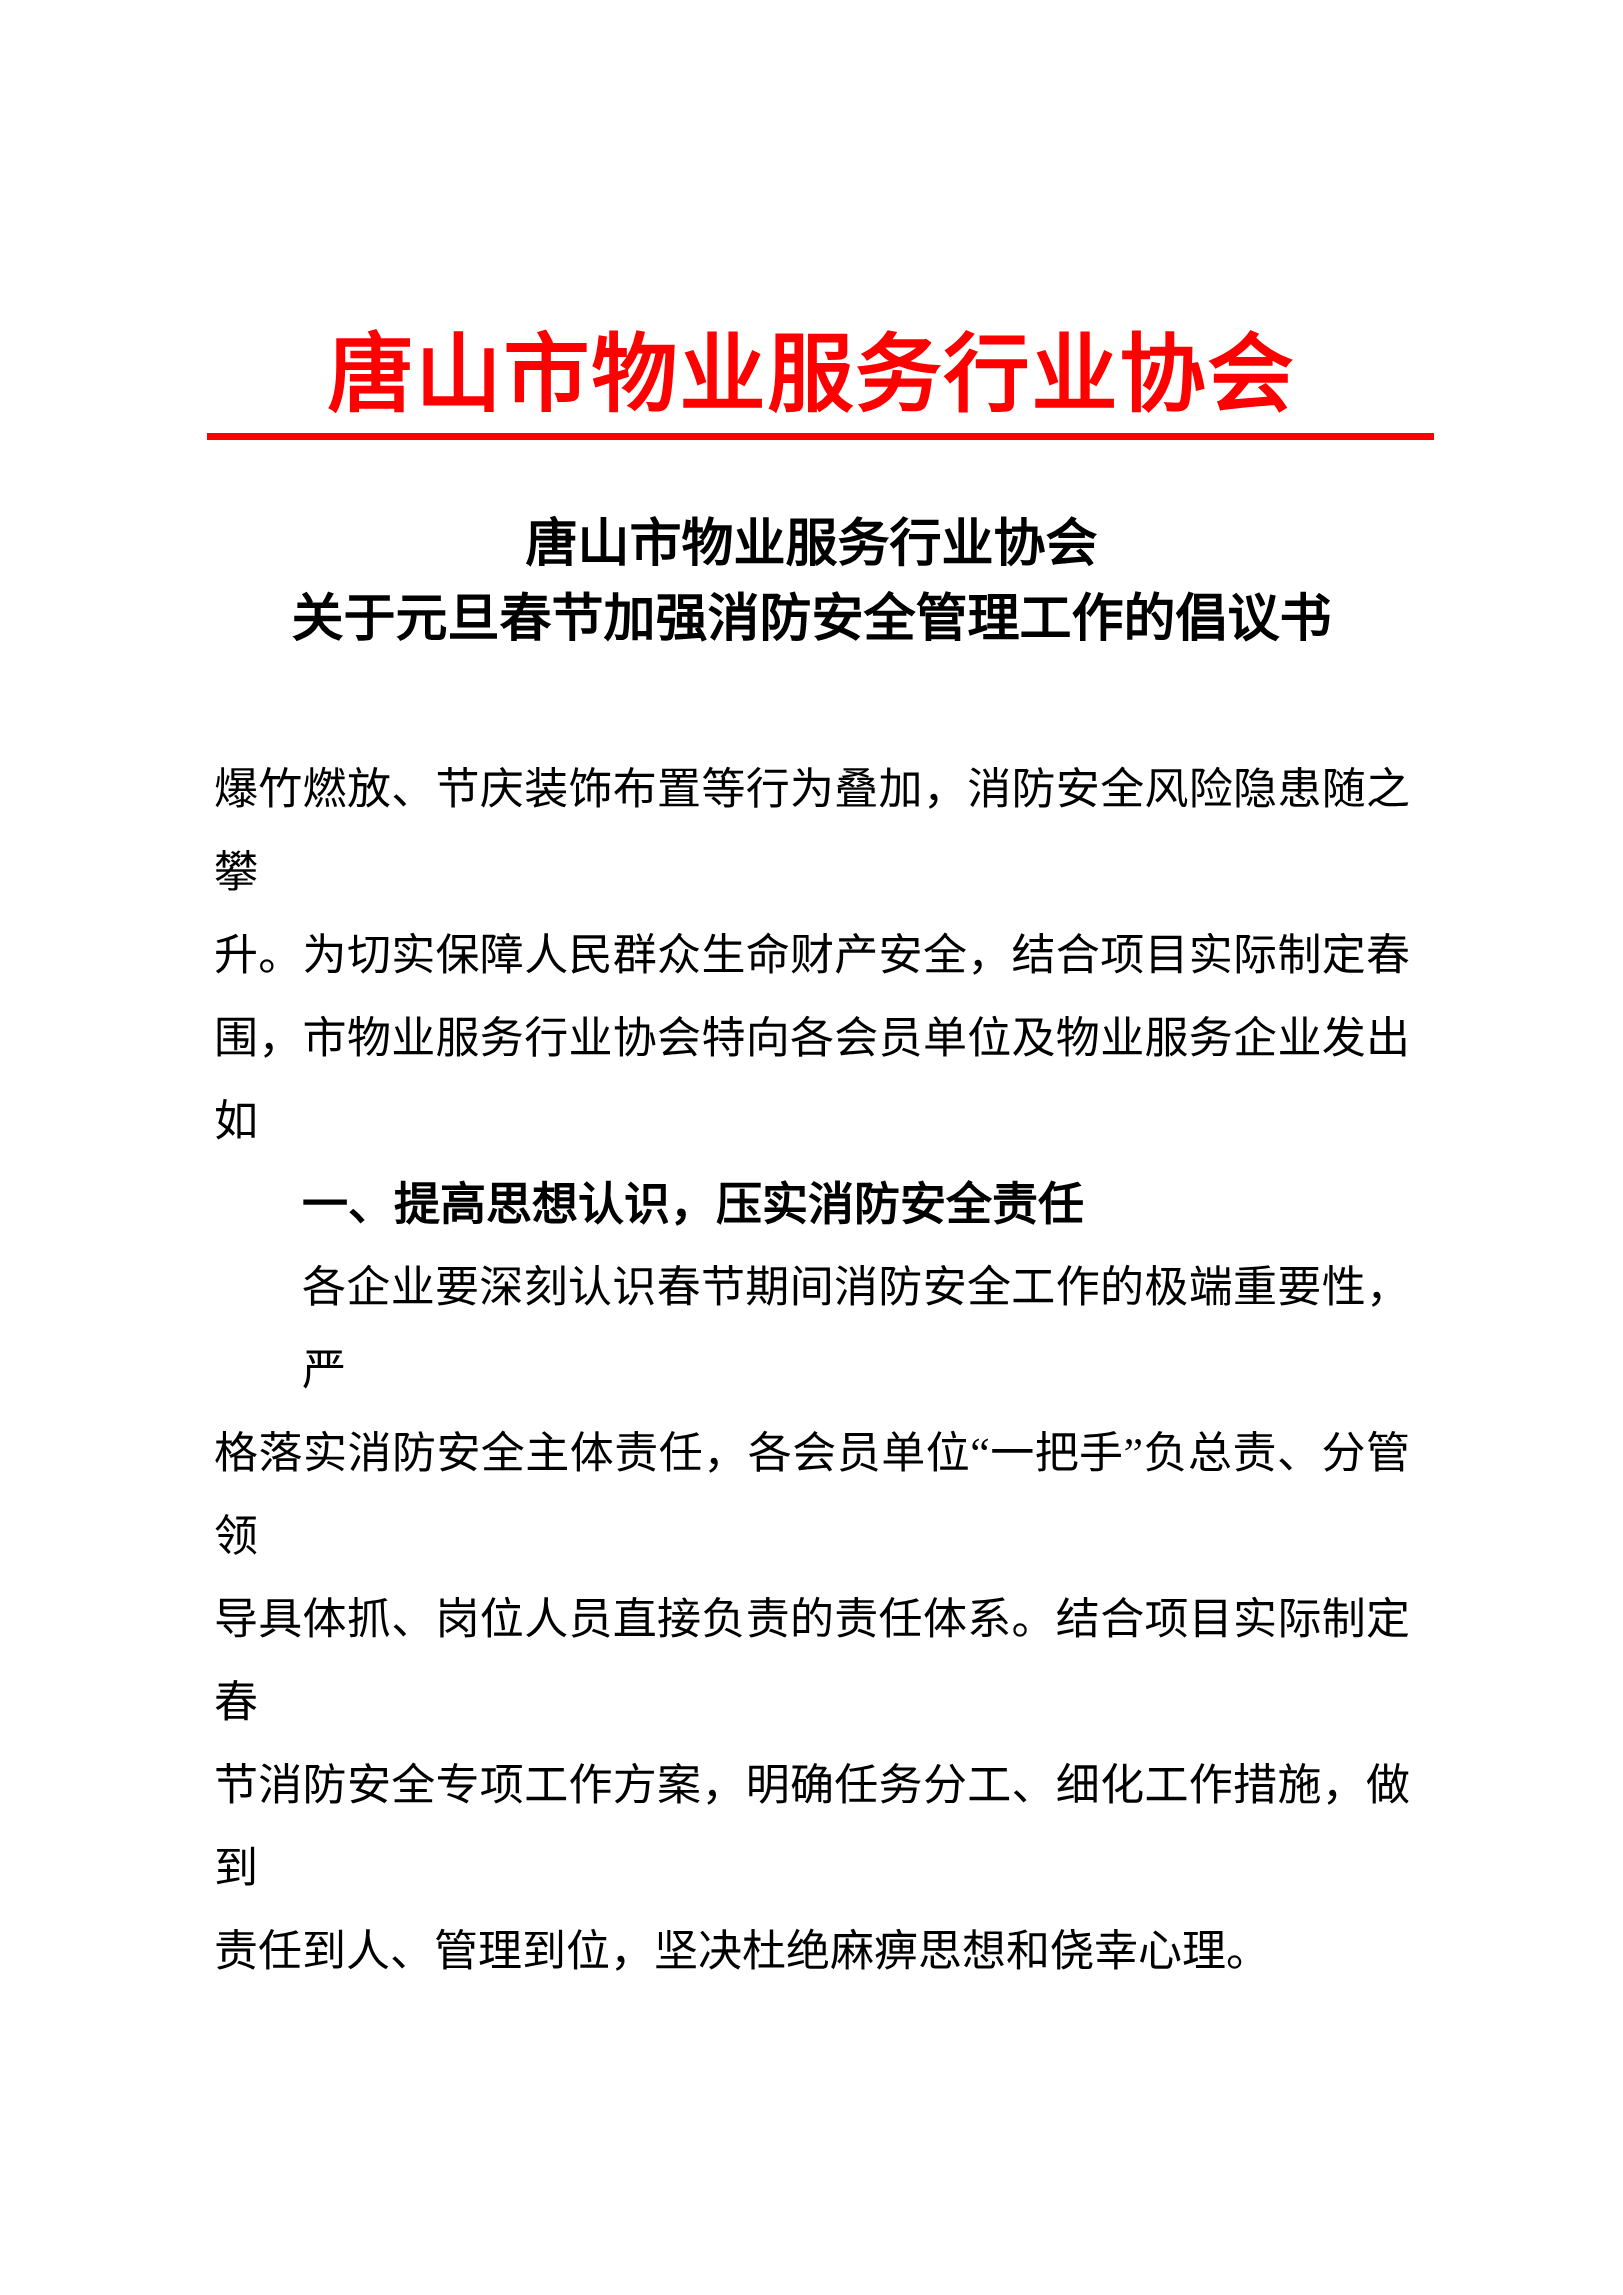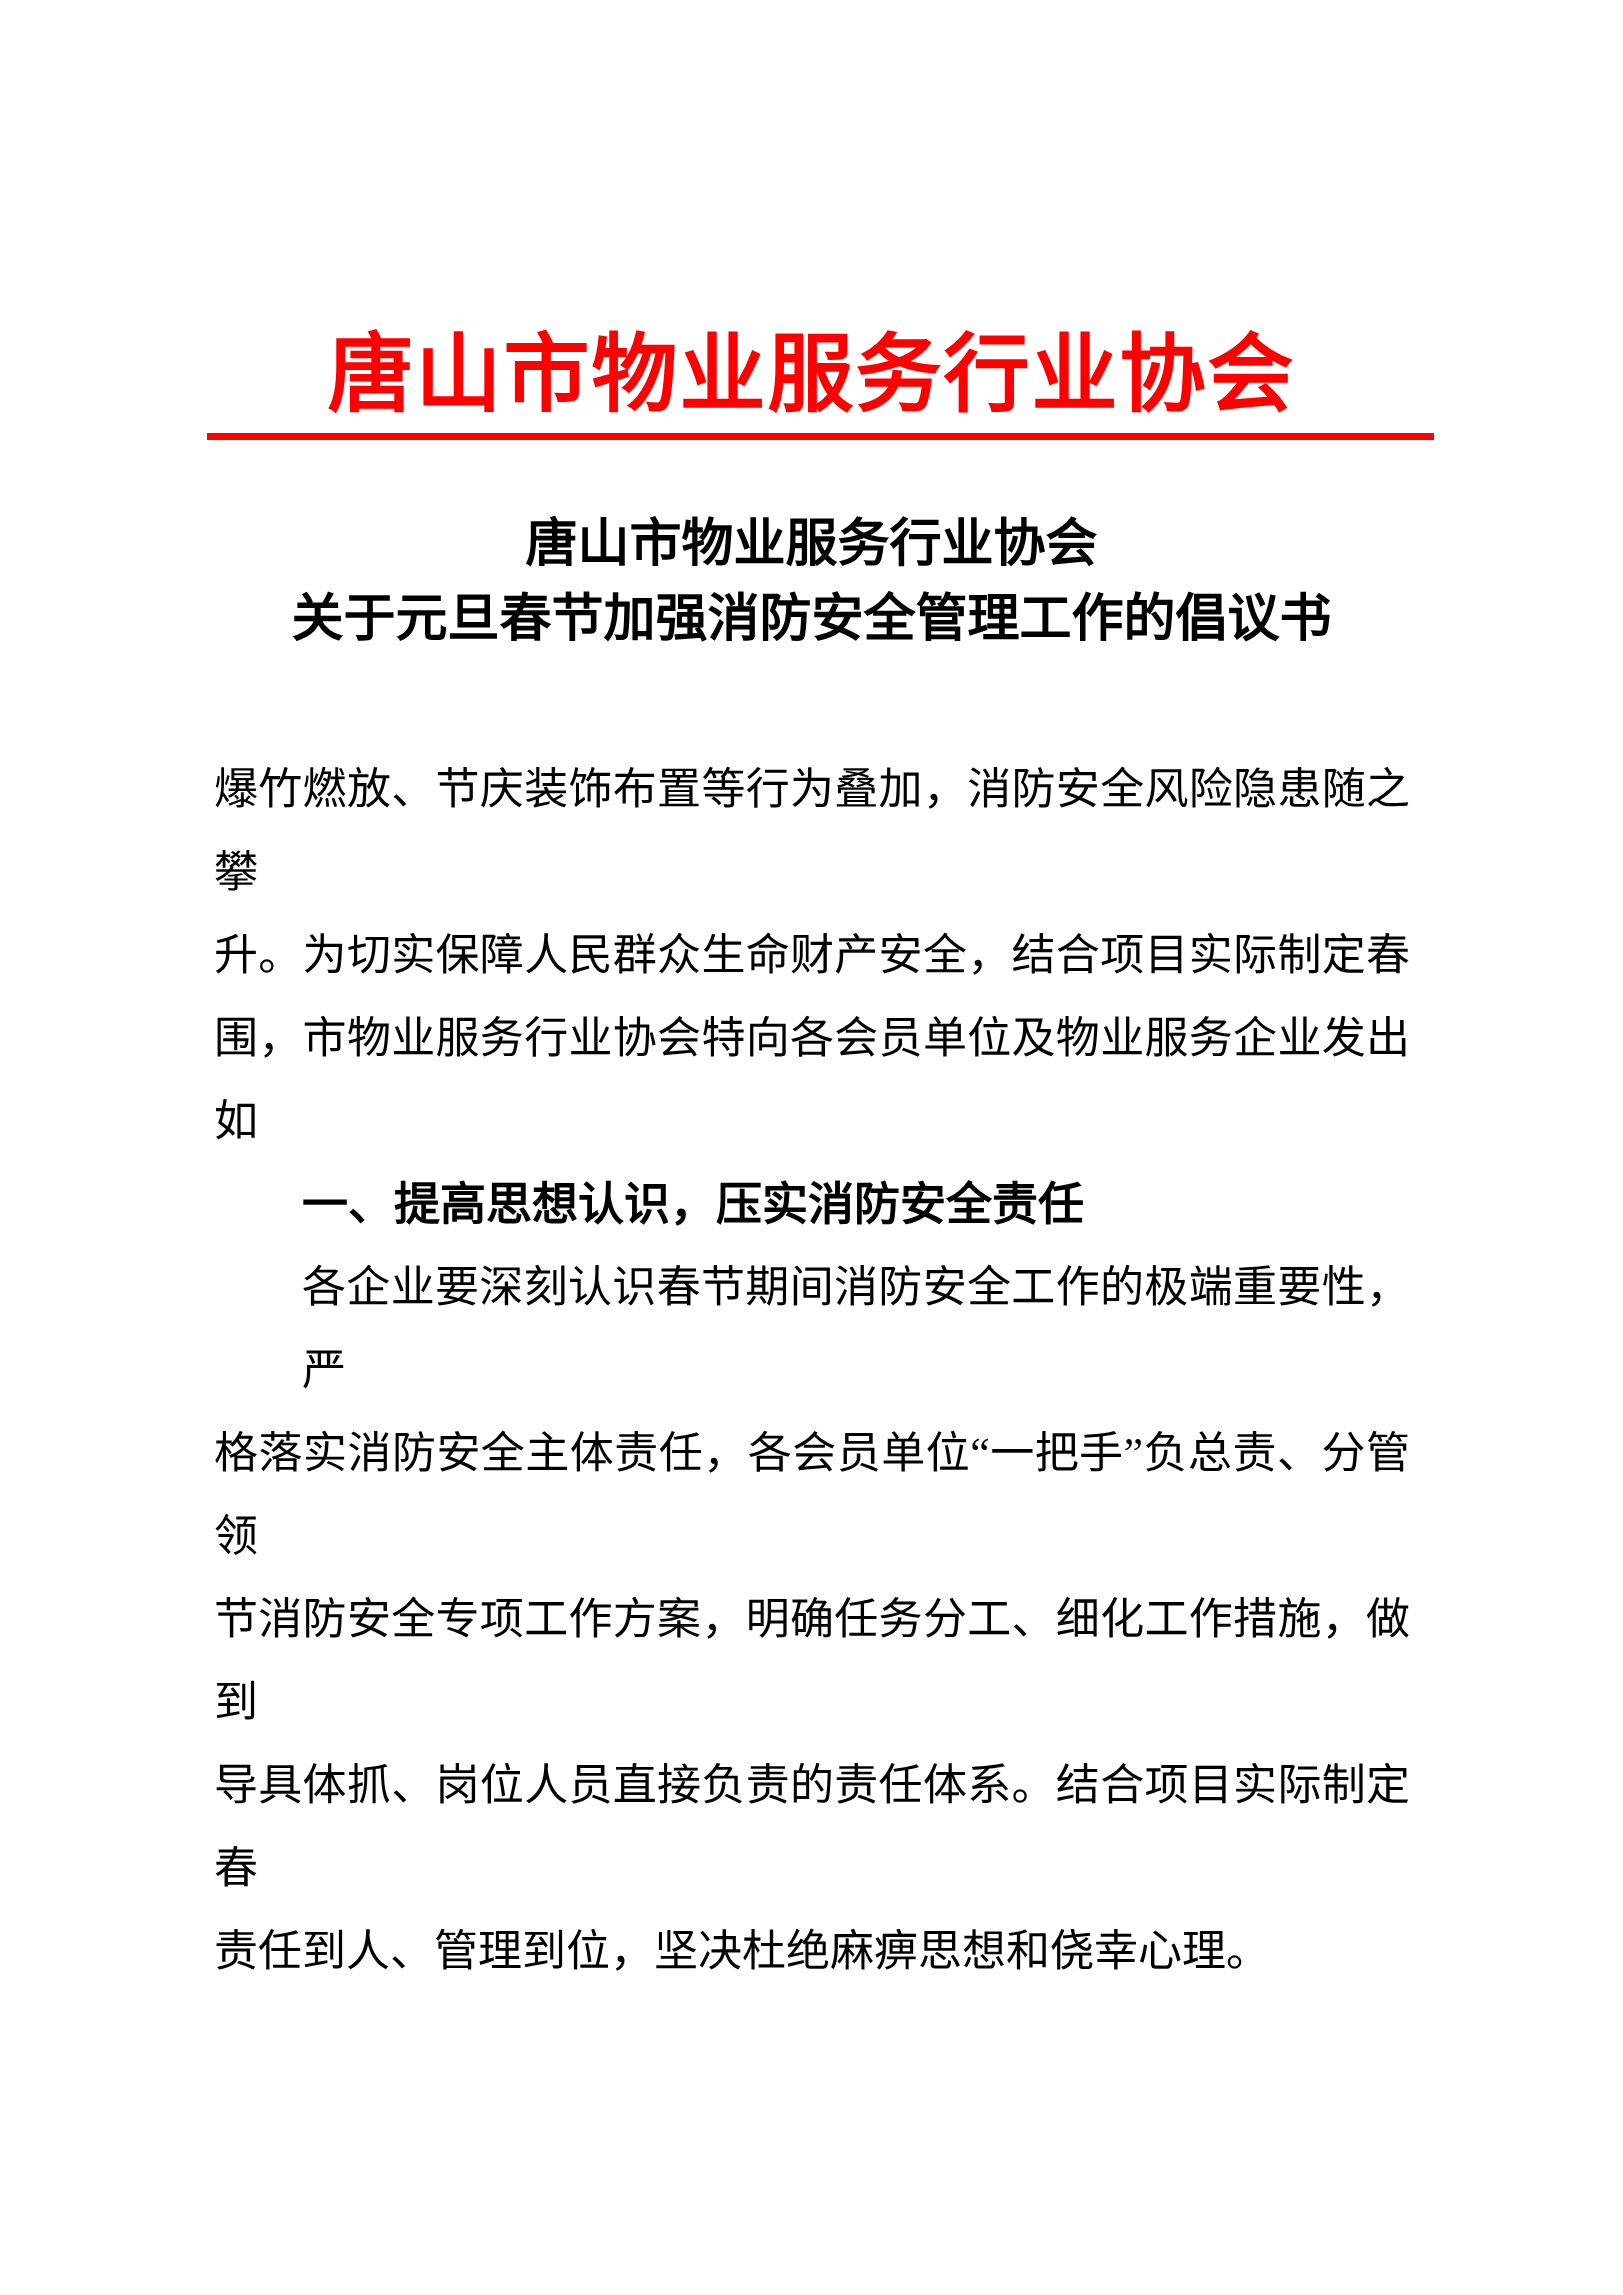--- a/index.html
+++ b/index.html
@@ -71,22 +71,22 @@
   <div class="body-block">
 
     <div class="line just">爆竹燃放、节庆装饰布置等行为叠加，消防安全风险隐患随之攀</div>
     <div class="line just">升。为切实保障人民群众生命财产安全，结合项目实际制定春</div>
     <div class="line just">围，市物业服务行业协会特向各会员单位及物业服务企业发出如</div>
 
     <div class="line heading">一、提高思想认识，压实消防安全责任</div>
 
     <div class="line just indent">各企业要深刻认识春节期间消防安全工作的极端重要性，严</div>
     <div class="line just">格落实消防安全主体责任，各会员单位“一把手”负总责、分管领</div>
+    <div class="line just">导具体抓、岗位人员直接负责的责任体系。结合项目实际制定春</div>
     <div class="line just">节消防安全专项工作方案，明确任务分工、细化工作措施，做到</div>
-    <div class="line just">导具体抓、岗位人员直接负责的责任体系。结合项目实际制定春</div>
     <div class="line">责任到人、管理到位，坚决杜绝麻痹思想和侥幸心理。</div>
 
   </div>
 
   <div class="page-num">— 1 —</div>
 
 </div>
 
 
 </body></html>

